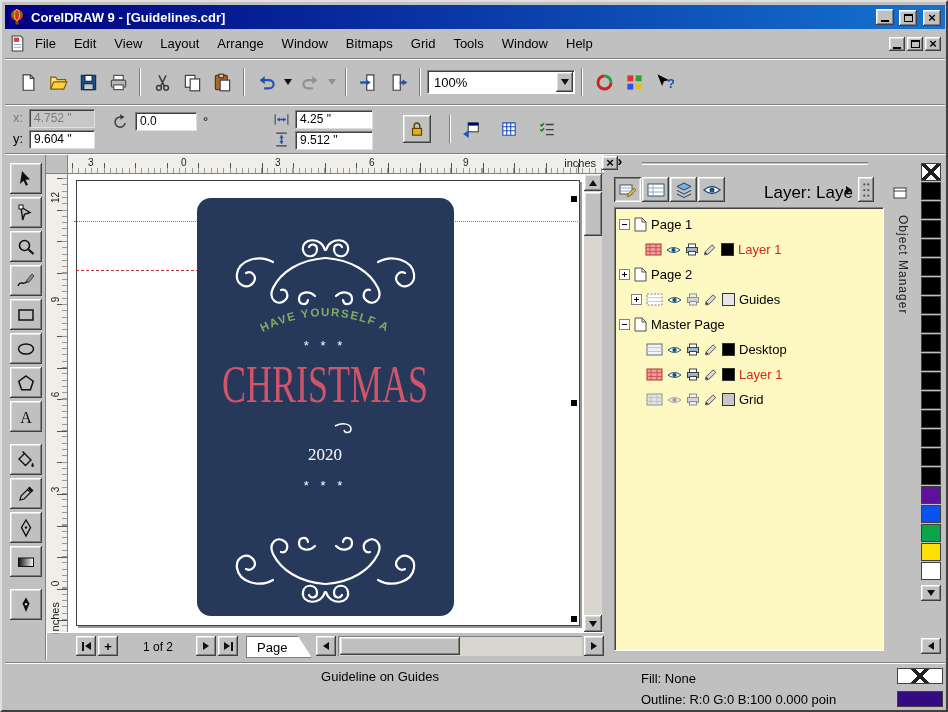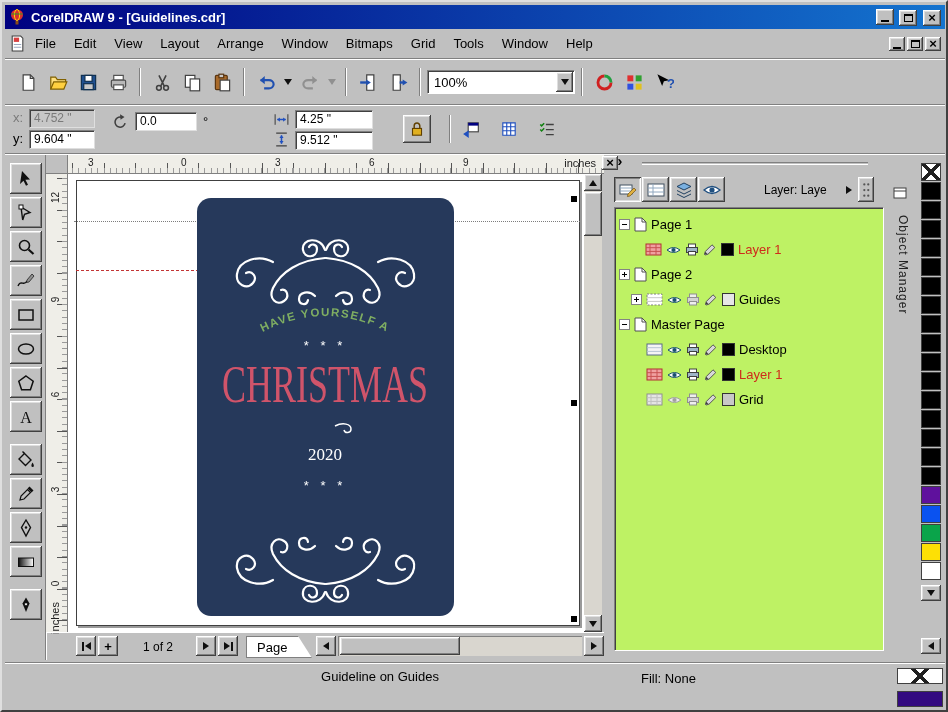--- a/index.html
+++ b/index.html
@@ -83,21 +83,21 @@
     clip-path:polygon(0 0,calc(100% - 14px) 0,100% 100%,0 100%);border:1px solid #808080;
     display:flex;align-items:center;padding-left:10px;font-size:13px;}
   .htrack{position:absolute;left:292px;top:3px;width:244px;height:20px;background:#d9d6cf;box-shadow:inset 1px 1px 0 #808080;}
   .hthumb{position:absolute;left:2px;top:1px;width:120px;height:18px;}
   
   .docker{left:604px;top:153px;width:308px;height:505px;}
   .dockhead{position:absolute;left:0;top:0;width:306px;height:18px;}
   .groove{position:absolute;height:3px;border-top:1px solid #808080;border-bottom:1px solid #fff;}
   .dtab{position:absolute;top:0;width:27px;height:25px;display:flex;align-items:center;justify-content:center;}
   .dtab svg{width:20px;height:18px;}
-  .tree{position:absolute;left:8px;top:52px;width:270px;height:444px;background:#bef264;
+  .tree{position:absolute;left:8px;top:52px;width:270px;height:444px;background:#fef9c3;
     border:1px solid;border-color:#808080 #fff #fff #808080;box-shadow:inset 1px 1px 0 #404040;overflow:hidden;padding-top:4px;}
   .trow{height:25px;display:flex;align-items:center;gap:4px;white-space:nowrap;}
   .tlabel{font-size:13px;}
   .xbox{position:relative;width:11px;height:11px;background:#fff;border:1px solid #848484;flex:none;}
   .xbox.minus::before,.xbox.plus::before{content:"";position:absolute;left:2px;right:2px;top:4px;height:1px;background:#000;}
   .xbox.plus::after{content:"";position:absolute;top:2px;bottom:2px;left:4px;width:1px;background:#000;}
   .swatch13{width:13px;height:13px;border:1px solid #333;flex:none;}
   .vstrip{position:absolute;left:282px;top:20px;width:24px;height:480px;}
   .vtitle{position:absolute;left:2px;top:40px;width:20px;writing-mode:vertical-rl;font-size:12px;color:#222;letter-spacing:1px;}
   
@@ -534,21 +534,21 @@
             <path d="M10 2l7 3.5-7 3.5-7-3.5z" fill="#7ab0e0" stroke="#204060"></path>
             <path d="M3 9.5l7 3.5 7-3.5M3 13l7 3.5 7-3.5" fill="none" stroke="#204060"></path>
           </svg>
         </button>
       <button class="dtab b-out" style="left:92px">
           <svg viewBox="0 0 20 18">
             <path d="M2 9Q10 2 18 9Q10 16 2 9Z" fill="#fff" stroke="#205080" stroke-width="1.3"></path>
             <circle cx="10" cy="9" r="2.6" fill="#205080"></circle>
           </svg>
         </button>
-      <span class="abs" style="left:158px;top:6px;font-size:12px">Layer: Laye</span>
+      <span class="abs" style="left:158px;top:6px;font-size:17px">Layer: Laye</span>
       <span class="tri tr abs" style="left:240px;top:9px"></span>
       <button class="dtab b-out" style="left:252px;width:16px">
           <svg width="8" height="16" viewBox="0 0 8 16">
             <circle cx="2.5" cy="3" r="1" fill="#555"></circle>
             <circle cx="2.5" cy="8" r="1" fill="#555"></circle>
             <circle cx="2.5" cy="13" r="1" fill="#555"></circle>
             <circle cx="6" cy="3" r="1" fill="#555"></circle>
             <circle cx="6" cy="8" r="1" fill="#555"></circle>
             <circle cx="6" cy="13" r="1" fill="#555"></circle>
           </svg>
@@ -727,16 +727,17 @@
       </button>
     <button class="pal-btn b-out pal-fly">
         <span class="tri tl"></span>
       </button>
   </div>
 
   <div class="statusbar abs">
     <span class="abs" style="left:200px;top:6px;width:350px;text-align:center">Guideline on Guides</span>
     <span class="abs" style="left:636px;top:8px">Fill: None</span>
     <span class="nonebox" style="left:892px;top:5px"></span>
+    <span class="abs" style="left:636px;top:29px">Outline: R:0 G:0 B:100  0.000 poin</span>
     <span class="outbox" style="left: 892px; top: 28px; background: rgb(51, 10, 128);"></span>
   </div>
 
 </div>
 
 </body></html>

